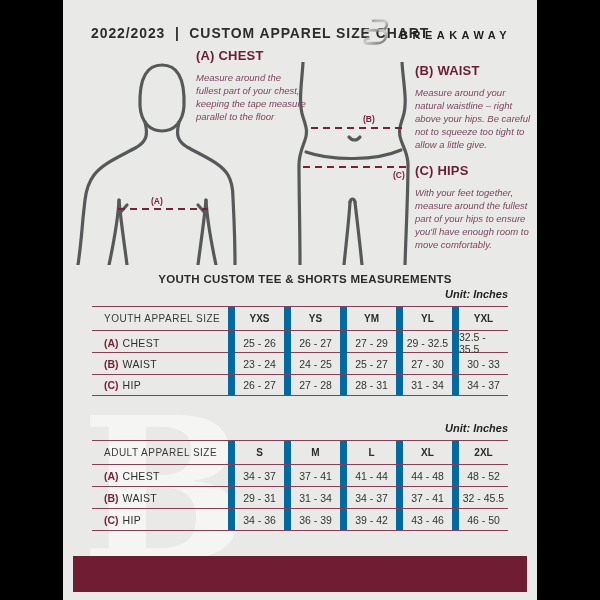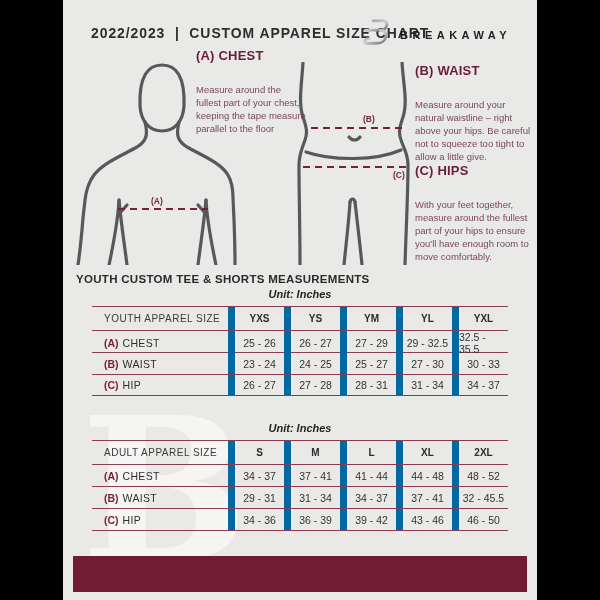--- a/index.html
+++ b/index.html
@@ -39,29 +39,29 @@
     position:absolute; height:2px;
     background:repeating-linear-gradient(90deg,#7a1f36 0 7px, transparent 7px 12px);
   }
   .dash-label {
     position:absolute; font-size:8.5px; font-weight:700; color:#7a1f36;
   }
 
   
   .mblock { position:absolute; }
   .mhead { font-size:13px; font-weight:700; color:#6b1c38; letter-spacing:.2px; }
-  .mtext { margin-top:20px; font-size:9.5px; color:#7b4660; line-height:1.38; }
+  .mtext { margin-top:8px; font-size:9.5px; font-style:italic; color:#7b4660; line-height:1.38; }
 
   
   .tbl-title {
-    position:absolute; left:13px; width:416px; 
+    position:absolute; left:34px; width:416px; text-align:center;
     font-size:11.5px; font-weight:700; color:#2b2b2b; letter-spacing:.3px;
   }
   .tbl-unit {
-    position:absolute; left:29px; width:416px; text-align:center;
+    position:absolute; left:29px; width:416px; text-align:right;
     font-size:11px; font-style:italic; font-weight:600; color:#222;
   }
   .size-table { position:absolute; left:29px; width:416px; }
   .t-row {
     display:grid; grid-template-columns:136px repeat(5,1fr);
     border-top:1px solid #8a3d55;
   }
   .size-table .t-row:last-child { border-bottom:1px solid #8a3d55; }
   .t-cell {
     display:flex; align-items:center; justify-content:center;

